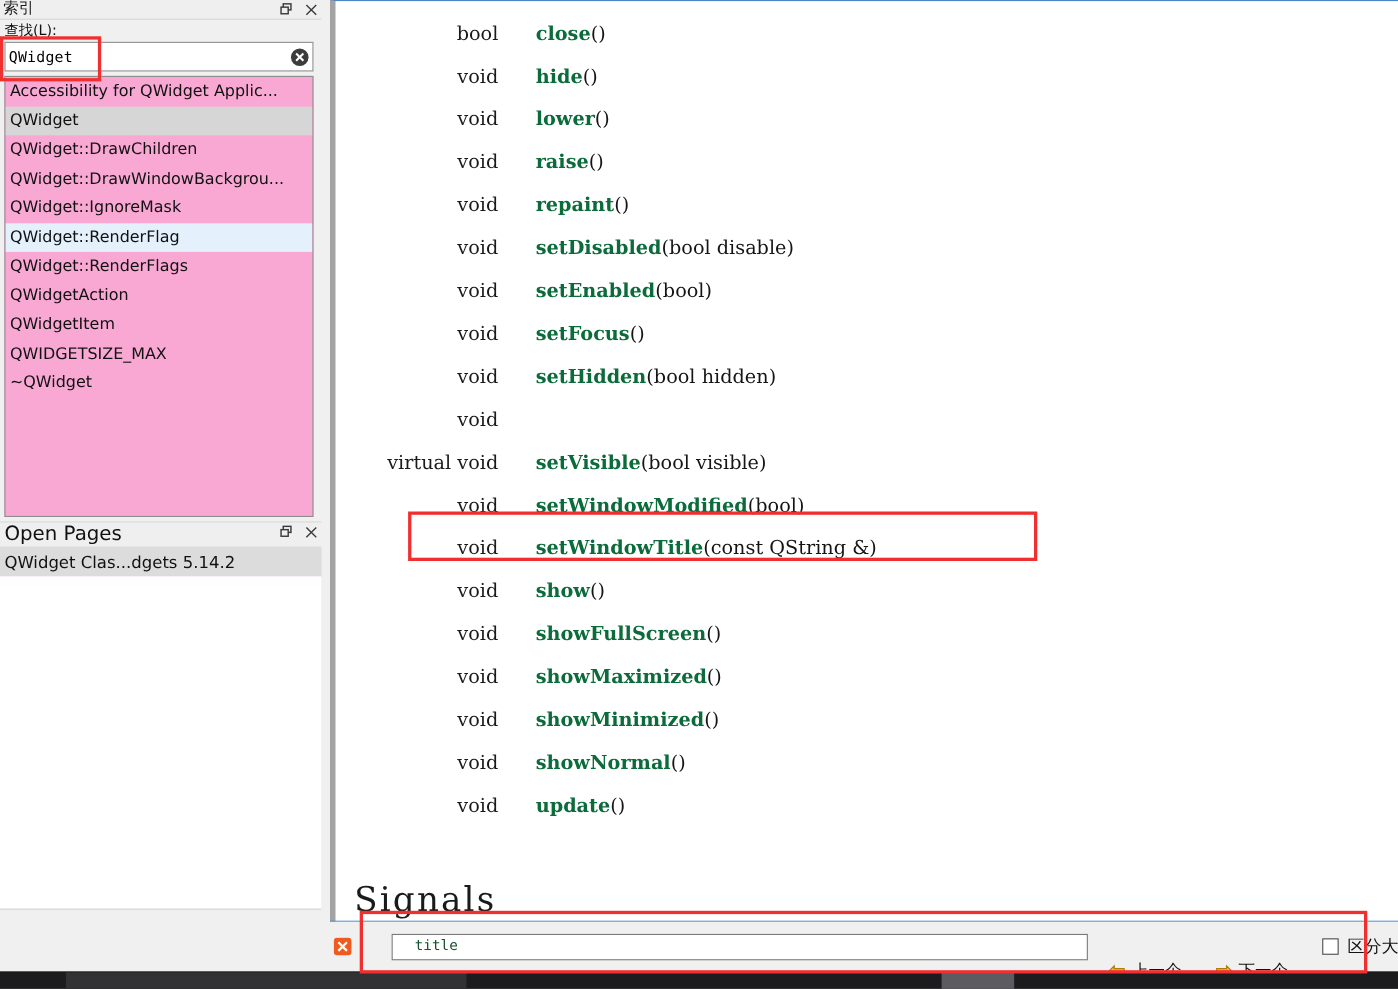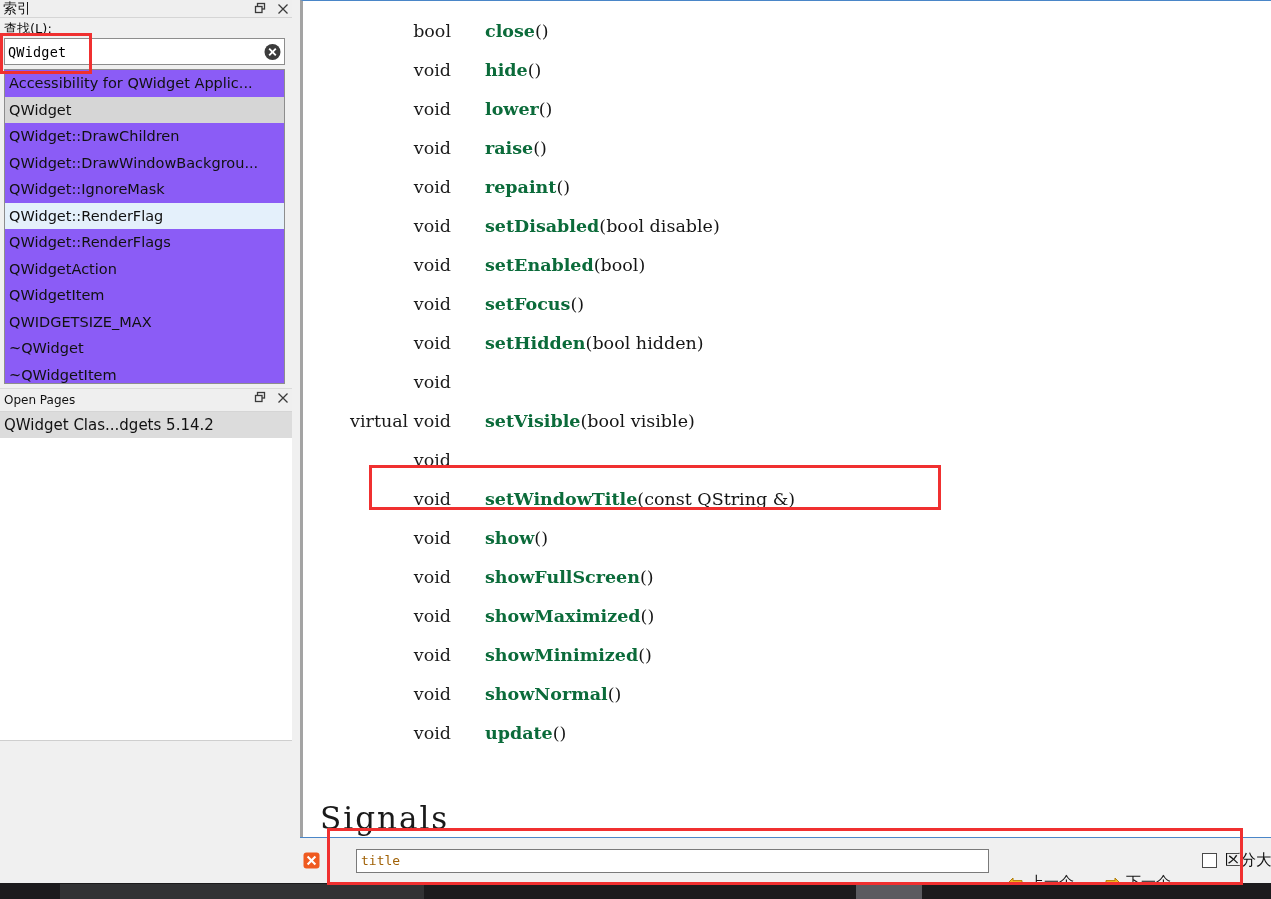--- a/index.html
+++ b/index.html
@@ -105,23 +105,23 @@
     border: 3px solid #f03030;
     box-sizing: border-box;
     pointer-events: none;
     z-index: 40;
   }
   .redbox-search { left: 0px; top: 33px; width: 92px; height: 41px; }
 
   .index-list {
     margin: 3px 4px 0 4px;
     width: 281px;
-    height: 315px;
+    height: 401px;
     box-sizing: border-box;
-    background: #8b5cf6;
+    background: #f9a8d4;
     border: 1px solid #8d8d8d;
     overflow: hidden;
   }
   .index-item {
     font-family: "DejaVu Sans", sans-serif;
     font-size: 14.5px;
     color: #111;
     height: 26.5px;
     line-height: 26.5px;
     padding-left: 4px;
@@ -136,21 +136,21 @@
     margin-top: 4px;
     height: 22px;
     background: #efefef;
     border-top: 1px solid #dadada;
     border-bottom: 1px solid #d5d5d5;
     display: flex;
     align-items: center;
   }
   .openpages-title {
     font-family: "DejaVu Sans", sans-serif;
-    font-size: 12px;
+    font-size: 18px;
     color: #111;
     padding-left: 4px;
     line-height: 20px;
   }
   .openpages-list {
     width: 292px;
     background: #f0abfc;
   }
   .openpage-item {
     font-family: "DejaVu Sans", sans-serif;
@@ -169,21 +169,21 @@
     border-bottom: 1px solid #cfcfcf;
   }
 
   
   .doc-pane {
     position: absolute;
     left: 300px; top: 0;
     width: 971px;
     height: 838px;
     background: #ffffff;
-    border-left: 3px solid #a3a3a3;
+    border-left: 5px solid #a3a3a3;
     border-top: 1px solid #4a86c8;
     box-sizing: border-box;
     overflow: hidden;
   }
   .doc-inner {
     position: relative;
     padding-top: 20px;
   }
 
   .fn-row {
@@ -254,22 +254,22 @@
     box-sizing: border-box;
     background: #ffffff;
     border: 1px solid #7a7a7a;
     display: flex;
     align-items: center;
     flex: 0 0 auto;
   }
   .find-input-value {
     font-family: "DejaVu Sans Mono", monospace;
     font-size: 13px;
-    color: #a16207;
-    padding-left: 4px;
+    color: #14532d;
+    padding-left: 20px;
   }
   .find-btn {
     display: flex;
     align-items: center;
     gap: 5px;
     margin-left: 18px;
     font-family: "DejaVu Sans", sans-serif;
     font-size: 15px;
     color: #111;
     white-space: nowrap;
@@ -377,21 +377,20 @@
         <div class="index-item sel-gray">QWidget</div>
         <div class="index-item">QWidget::DrawChildren</div>
         <div class="index-item">QWidget::DrawWindowBackgrou...</div>
         <div class="index-item">QWidget::IgnoreMask</div>
         <div class="index-item sel-blue">QWidget::RenderFlag</div>
         <div class="index-item">QWidget::RenderFlags</div>
         <div class="index-item">QWidgetAction</div>
         <div class="index-item">QWidgetItem</div>
         <div class="index-item">QWIDGETSIZE_MAX</div>
         <div class="index-item">~QWidget</div>
-        <div class="index-item">~QWidgetItem</div>
       </div>
 
     <div class="openpages-header">
       <div class="openpages-title">Open Pages</div>
       <div class="dock-btns">
         <div class="dock-btn">
           <svg width="13" height="13" viewBox="0 0 13 13">
             <rect x="3.5" y="1.5" width="7" height="5.5" fill="none" stroke="#3a3a3a" stroke-width="1.3"></rect>
             <rect x="1.5" y="4.5" width="6.5" height="6" fill="#efefef" stroke="#3a3a3a" stroke-width="1.3"></rect>
           </svg>
@@ -450,20 +449,21 @@
         </div>
         <div class="fn-row">
           <span class="fn-ret">void</span>
         </div>
         <div class="fn-row">
           <span class="fn-ret">virtual void</span>
           <span class="fn-sig"><span class="fn-name">setVisible</span><span class="fn-args">(bool </span><span class="fn-args it">visible</span><span class="fn-args">)</span></span>
         </div>
         <div class="fn-row">
           <span class="fn-ret">void</span>
+          <span class="fn-sig"><span class="fn-name">setWindowModified</span><span class="fn-args">(</span><span class="fn-args it">bool</span><span class="fn-args">)</span></span>
         </div>
         <div class="fn-row">
           <span class="fn-ret">void</span>
           <span class="fn-sig"><span class="fn-name">setWindowTitle</span><span class="fn-args">(</span><span class="fn-args it">const QString &amp;</span><span class="fn-args">)</span></span>
         </div>
         <div class="fn-row">
           <span class="fn-ret">void</span>
           <span class="fn-sig"><span class="fn-name">show</span><span class="fn-args">()</span></span>
         </div>
         <div class="fn-row">

